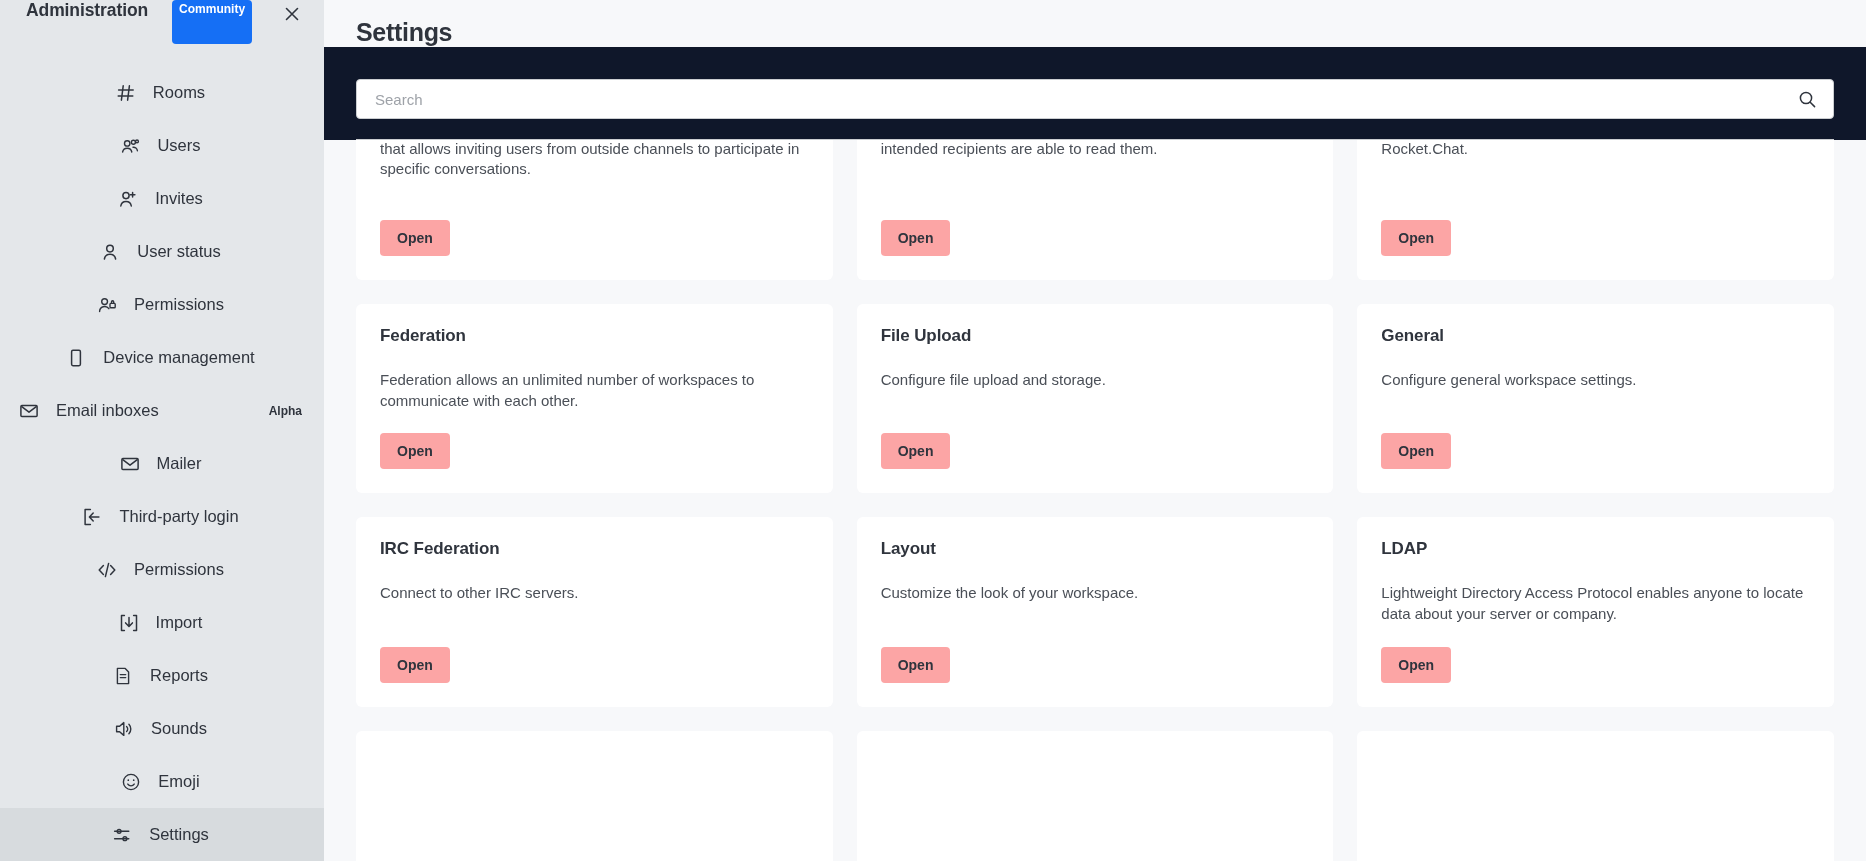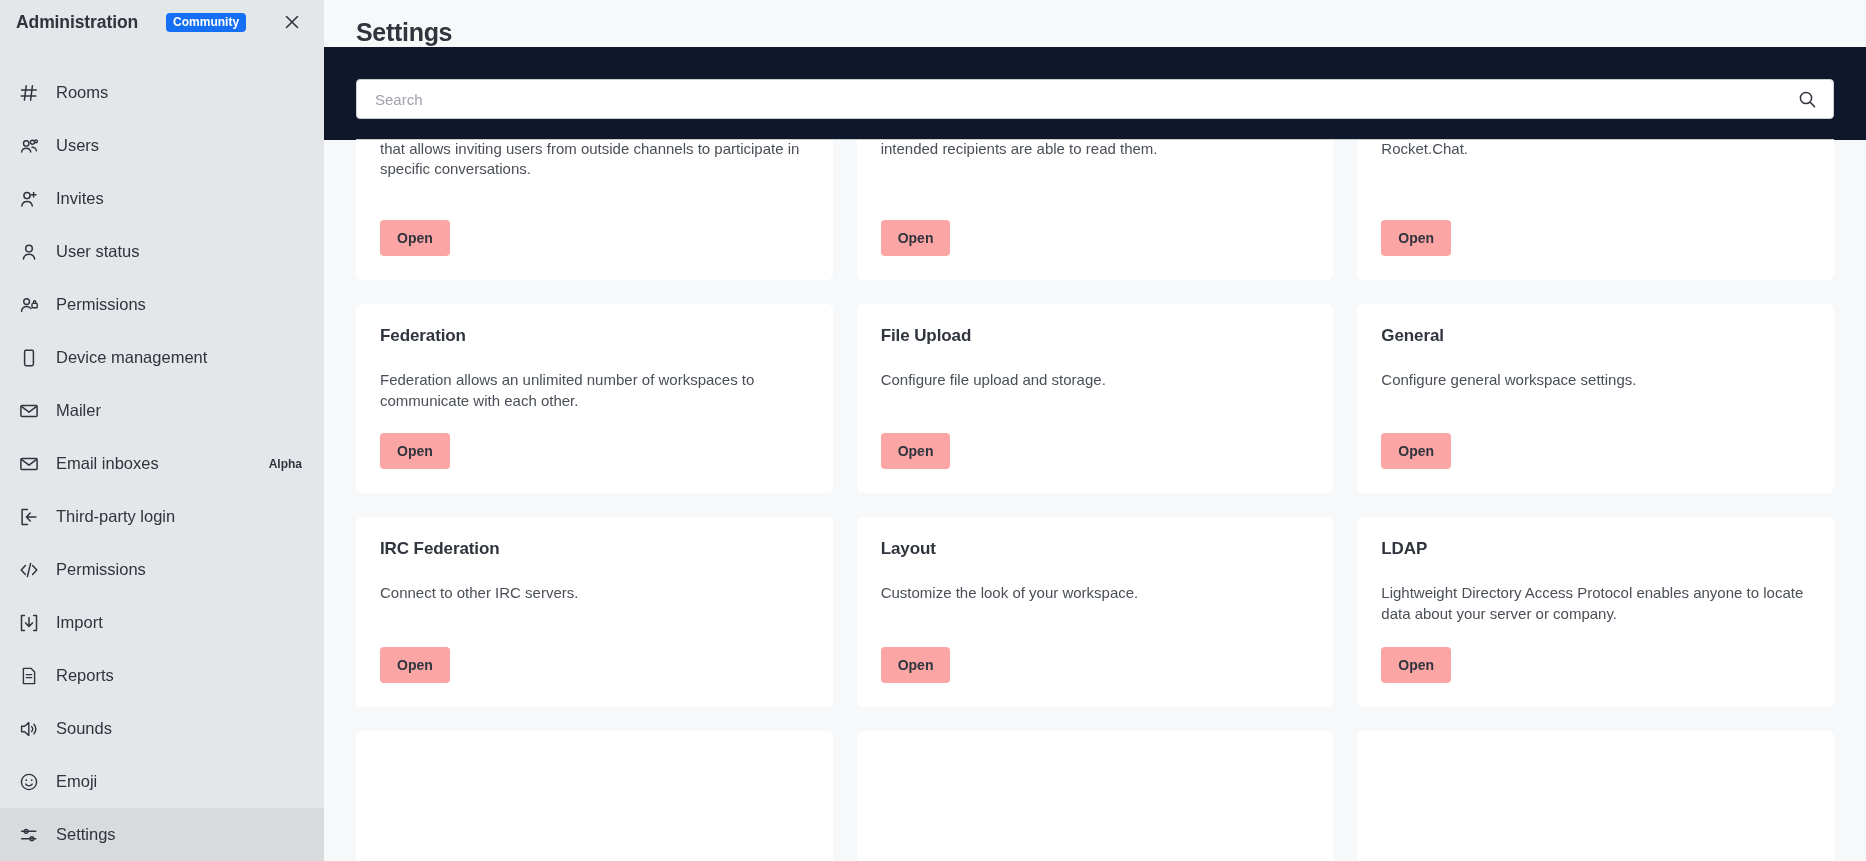--- a/index.html
+++ b/index.html
@@ -15,47 +15,48 @@
   .sidebar {
     width: 324px; height: 861px;
     background: #e4e7ea;
     flex: 0 0 324px;
     display: flex; flex-direction: column;
     position: relative;
     overflow: hidden;
   }
   .sidebar-header {
     height: 56px;
-    display: flex; align-items: center;
-    padding: 0 18px 0 16px;
-    gap: 8px;
+    display: flex; 
+    padding: 0 18px 0 26px;
+    gap: 24px;
   }
   .sb-title {
     font-size: 17.5px; font-weight: bold; color: #2f343d;
     letter-spacing: -0.1px; white-space: nowrap;
   }
   .sb-badge {
     background: #156ff5; color: #fff;
     font-size: 12px; font-weight: bold;
     border-radius: 4px; padding: 3px 7px 4px;
-    line-height: 1; white-space: nowrap; margin-left: 20px;
+    line-height: 1; white-space: nowrap;
   }
   .sb-close {
     margin-left: auto;
     width: 28px; height: 28px;
     display: flex; align-items: center; justify-content: center;
     color: #2f343d; cursor: pointer;
   }
   .sb-nav { margin-top: 22px; display: flex; flex-direction: column; }
   .sb-item {
     height: 53px;
     display: flex; align-items: center;
     padding: 0 22px 0 18px;
     gap: 16px; cursor: pointer;
     color: #2f343d;
+    justify-content: center;
   }
   .sb-item.active { background: #d7dbde; }
   .sb-ico {
     width: 22px; height: 22px;
     flex: 0 0 22px;
     display: flex; align-items: center; justify-content: center;
     color: #2f343d;
   }
   .sb-ico svg { display: block; }
   .sb-label { font-size: 16.5px; color: #2f343d; white-space: nowrap; }
@@ -227,31 +228,31 @@
           </span>
           <span class="sb-label">Device management</span>
         </div>
         <div class="sb-item">
           <span class="sb-ico">
             <svg width="20" height="20" viewBox="0 0 20 20" fill="none" stroke="currentColor" stroke-width="1.5" stroke-linejoin="round">
               <rect x="1.9" y="4.6" width="16.2" height="10.8" rx="1"></rect>
               <path d="M2.4 5.4 L10 11.2 L17.6 5.4"></path>
             </svg>
           </span>
-          <span class="sb-label">Mailer</span>
+          <span class="sb-label">Email inboxes</span>
+          <span class="sb-tag">Alpha</span>
         </div>
         <div class="sb-item">
           <span class="sb-ico">
             <svg width="20" height="20" viewBox="0 0 20 20" fill="none" stroke="currentColor" stroke-width="1.5" stroke-linejoin="round">
               <rect x="1.9" y="4.6" width="16.2" height="10.8" rx="1"></rect>
               <path d="M2.4 5.4 L10 11.2 L17.6 5.4"></path>
             </svg>
           </span>
-          <span class="sb-label">Email inboxes</span>
-          <span class="sb-tag">Alpha</span>
+          <span class="sb-label">Mailer</span>
         </div>
         <div class="sb-item">
           <span class="sb-ico">
             <svg width="20" height="20" viewBox="0 0 20 20" fill="none" stroke="currentColor" stroke-width="1.5" stroke-linecap="round" stroke-linejoin="round">
               <path d="M8.4 2.6 H3.1 V17.4 H8.4"></path>
               <path d="M16.9 10 H7.6 M11.2 6 L7.4 10 L11.2 14"></path>
             </svg>
           </span>
           <span class="sb-label">Third-party login</span>
         </div>

